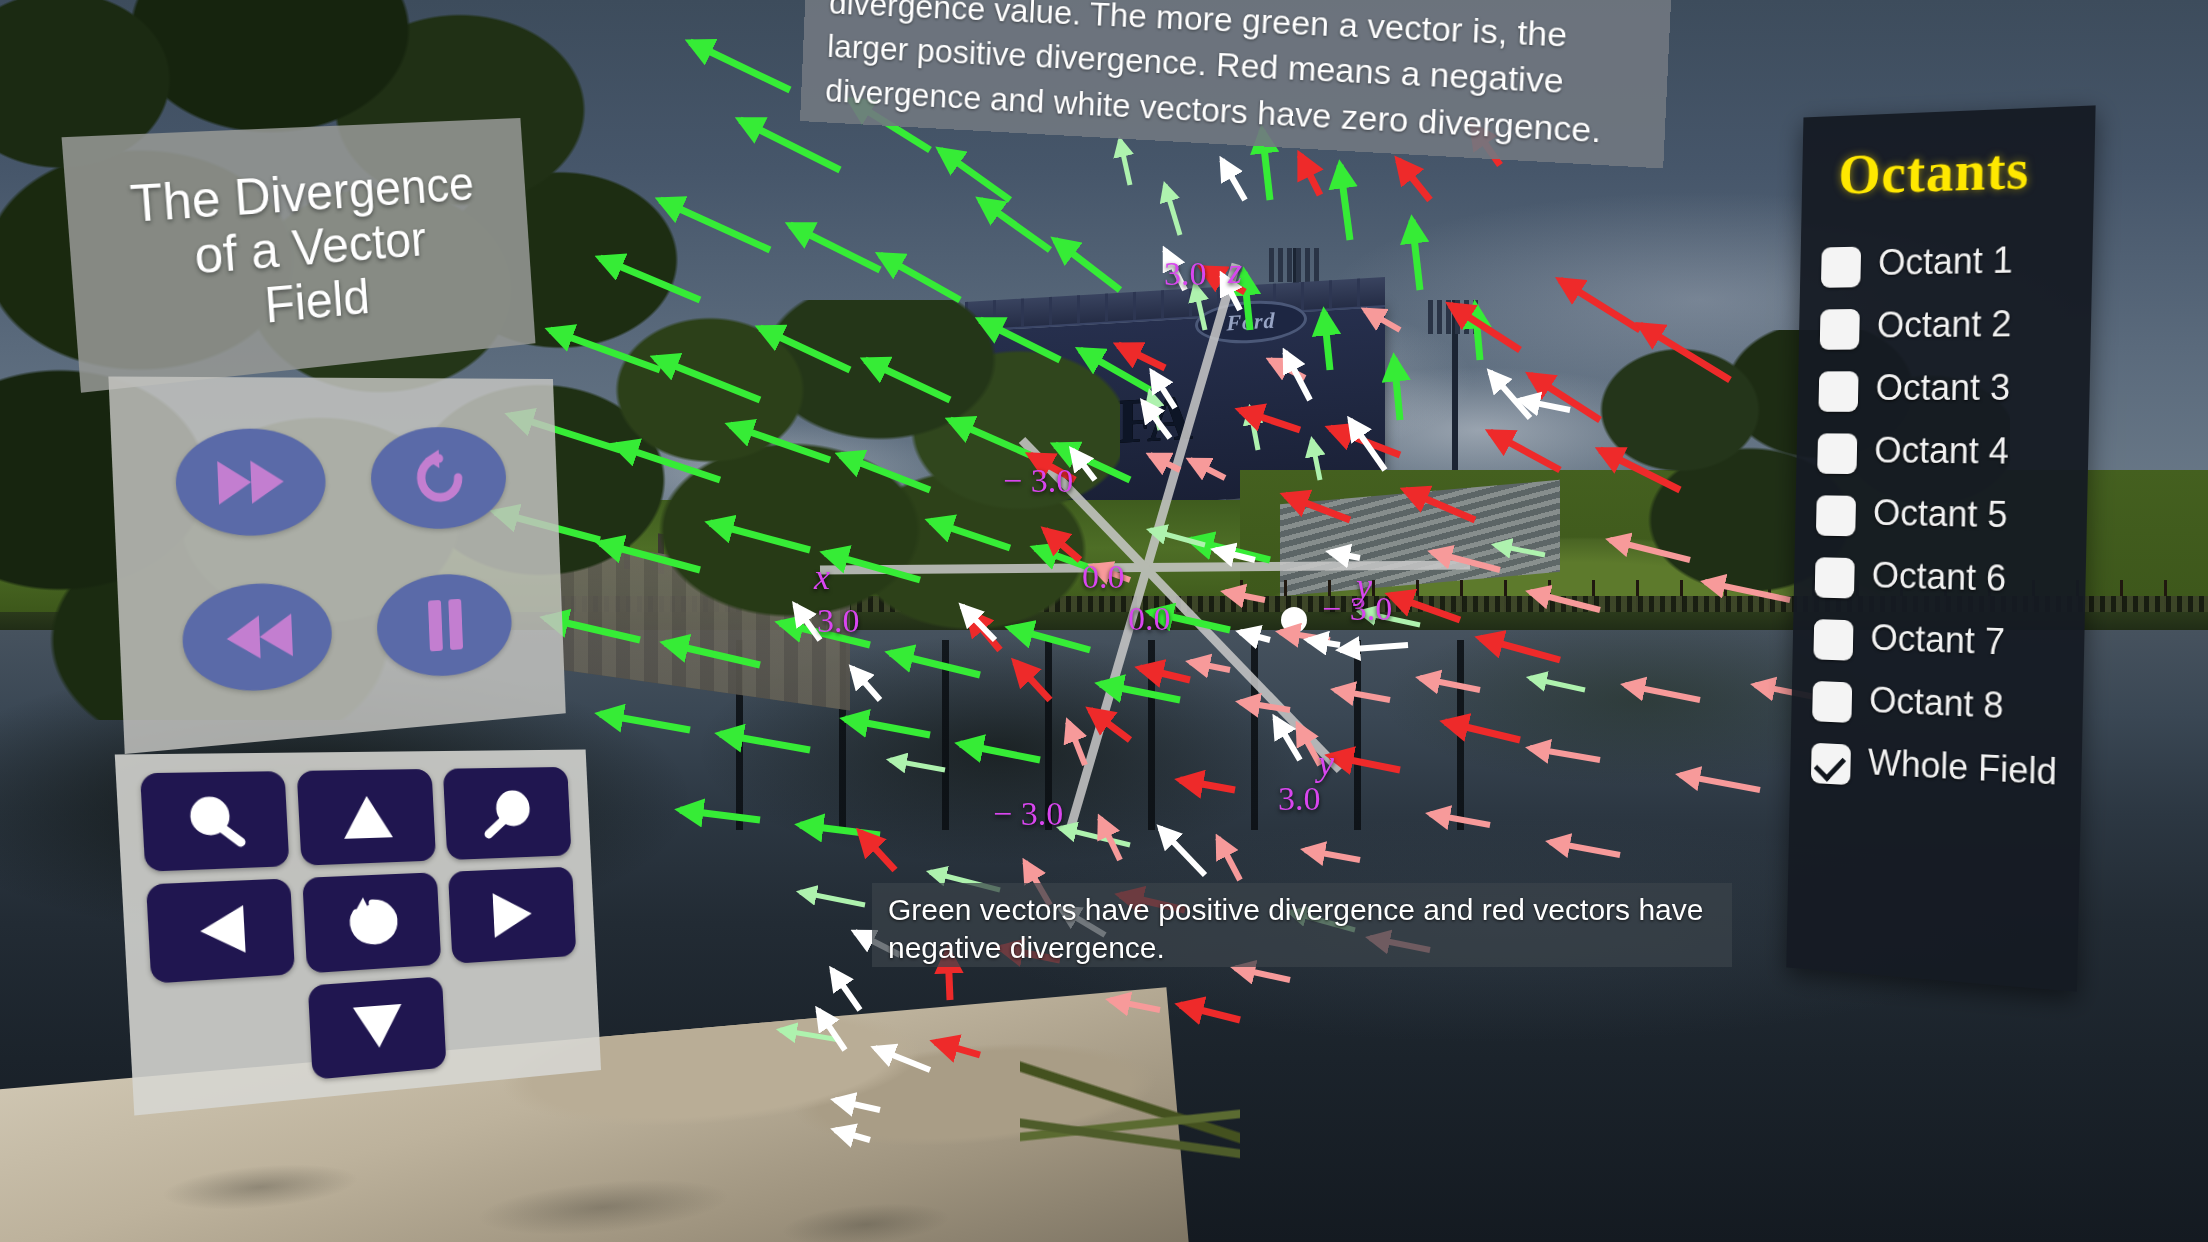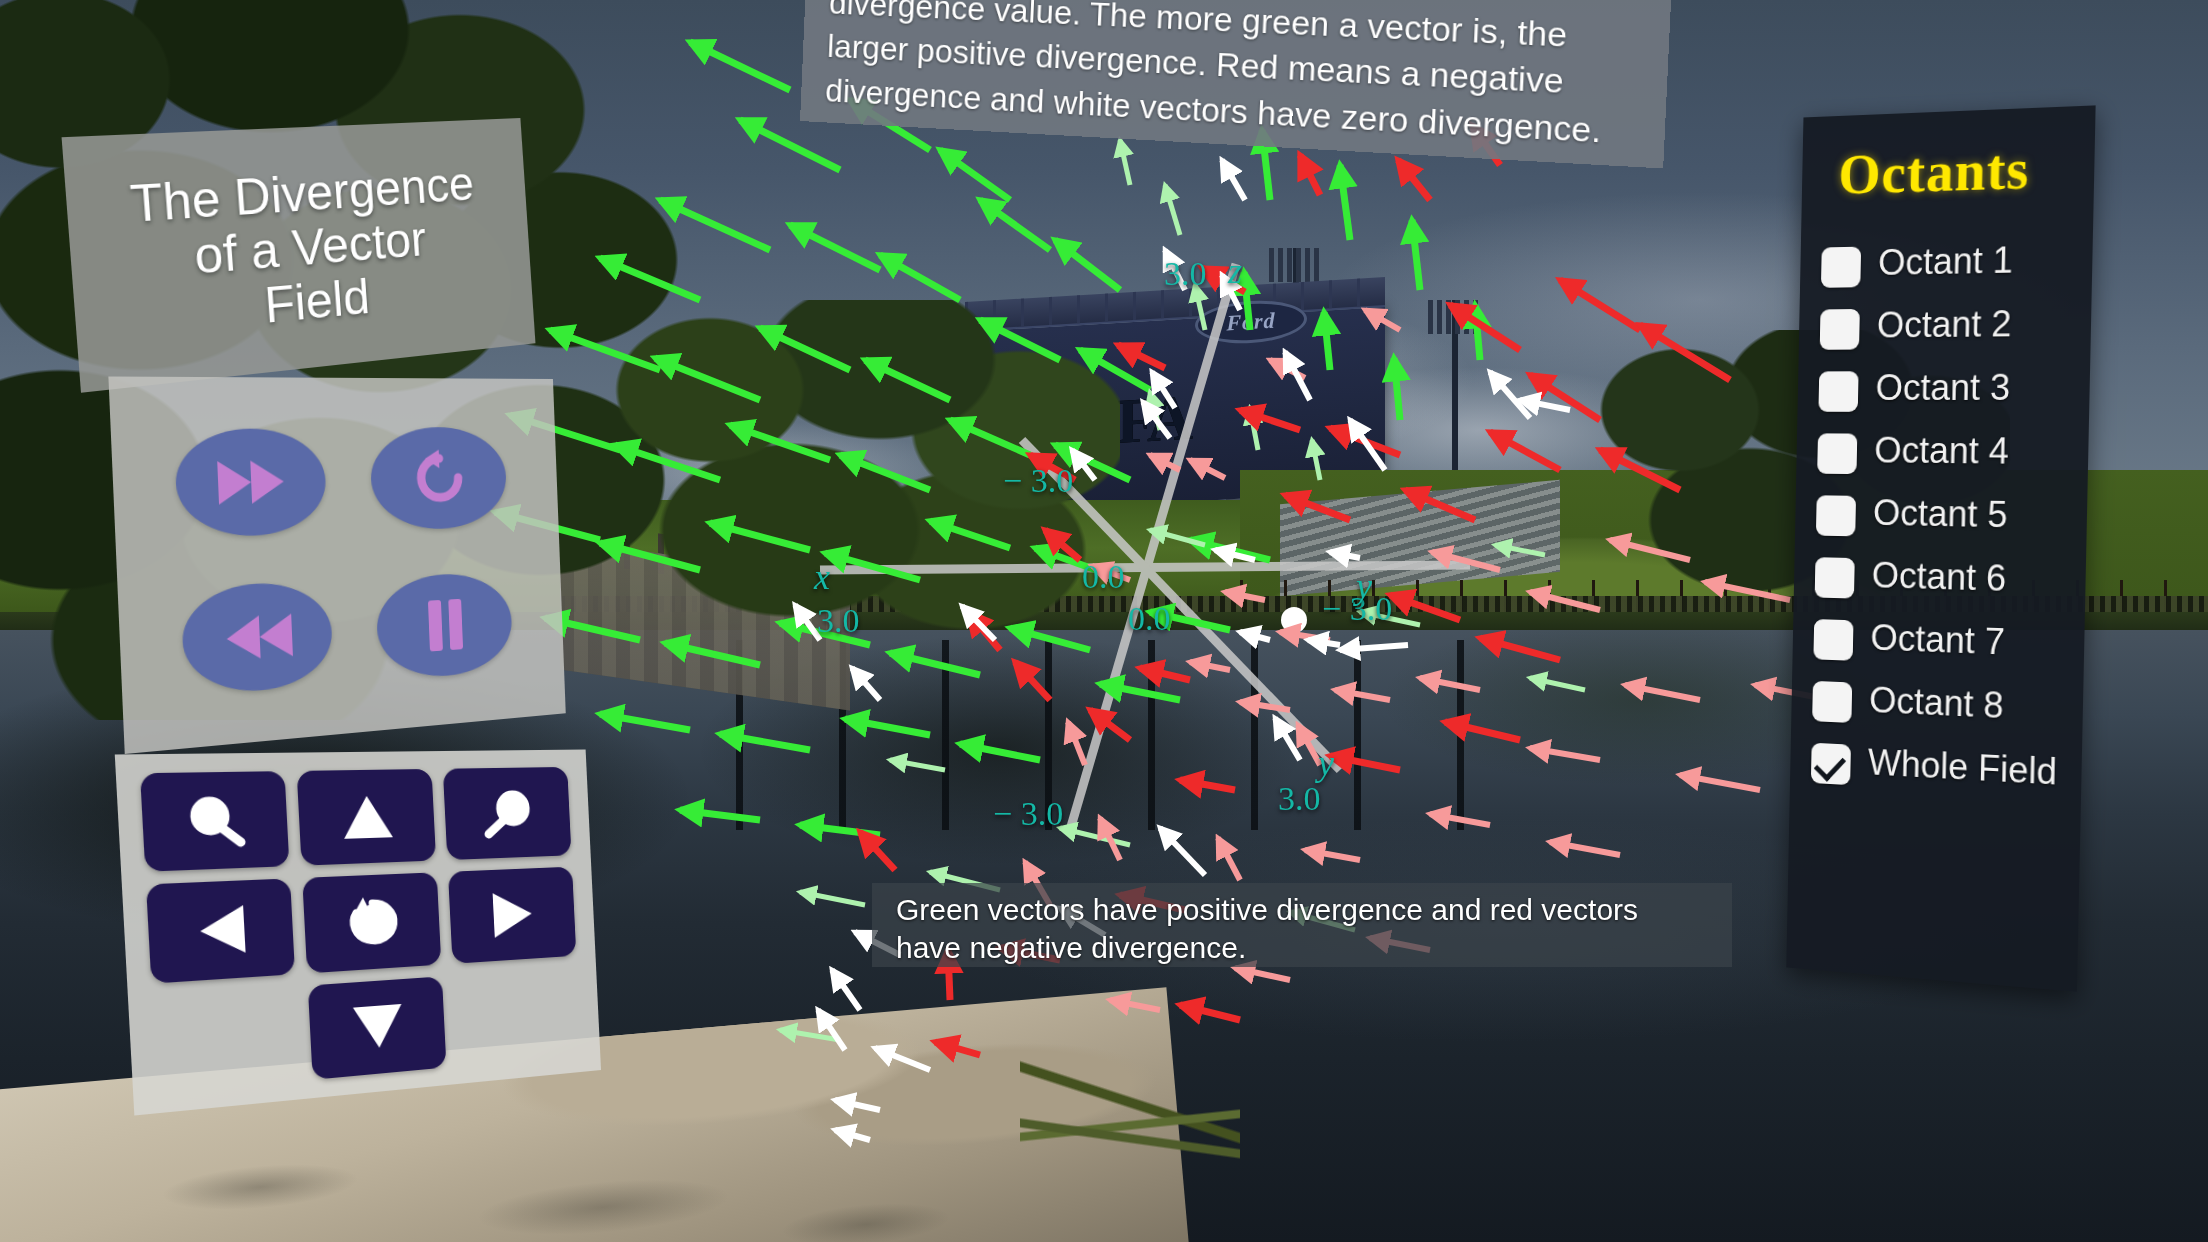--- a/index.html
+++ b/index.html
@@ -233,21 +233,21 @@
     background:rgba(112,119,128,.90);
     transform: perspective(1400px) rotateY(-7deg) rotate(2.6deg);
     padding:18px 26px;
     color:#fff; font-size:34px; line-height:1.33;
     text-shadow:0 1px 3px rgba(0,0,0,.5);
   }
 
   .panel-bottom-text {
     position:absolute; left:872px; top:883px; width:860px; height:84px;
     background:rgba(58,66,74,.72);
-    padding:8px 24px;
+    padding:8px 16px;
     color:#fff; font-size:30px; line-height:1.26;
     text-shadow:0 1px 3px rgba(0,0,0,.75);
   }
 
   .panel-octants {
     position:absolute; left:1790px; top:112px; width:295px; height:868px;
     background:rgba(20,26,34,.94);
     transform: perspective(1100px) rotateY(-9deg) rotate(1.2deg);
     padding:22px 18px 18px 22px;
     box-shadow:0 8px 24px rgba(0,0,0,.5);
@@ -270,21 +270,21 @@
     content:""; position:absolute; left:10px; top:7px;
     width:14px; height:24px; border:solid #10151c;
     border-width:0 5px 5px 0; transform:rotate(42deg);
   }
   .oct-label{
     color:#f2f2f2; font-size:36px; line-height:1.13;
     text-shadow:0 1px 3px rgba(0,0,0,.8);
   }
 
   .axis-lbl{
-    position:absolute; color:#14b8a6; font-family:"Liberation Serif",serif;
+    position:absolute; color:#d946ef; font-family:"Liberation Serif",serif;
     font-size:34px; text-shadow:0 2px 4px rgba(0,0,0,.8); pointer-events:none;
   }
   .axis-lbl.ital{ font-style:italic; font-size:36px; }
 </style>
 </head>
 <body>
 
 <div id="scene">
   <div class="sky"></div>
   <div class="distant-trees"></div>

